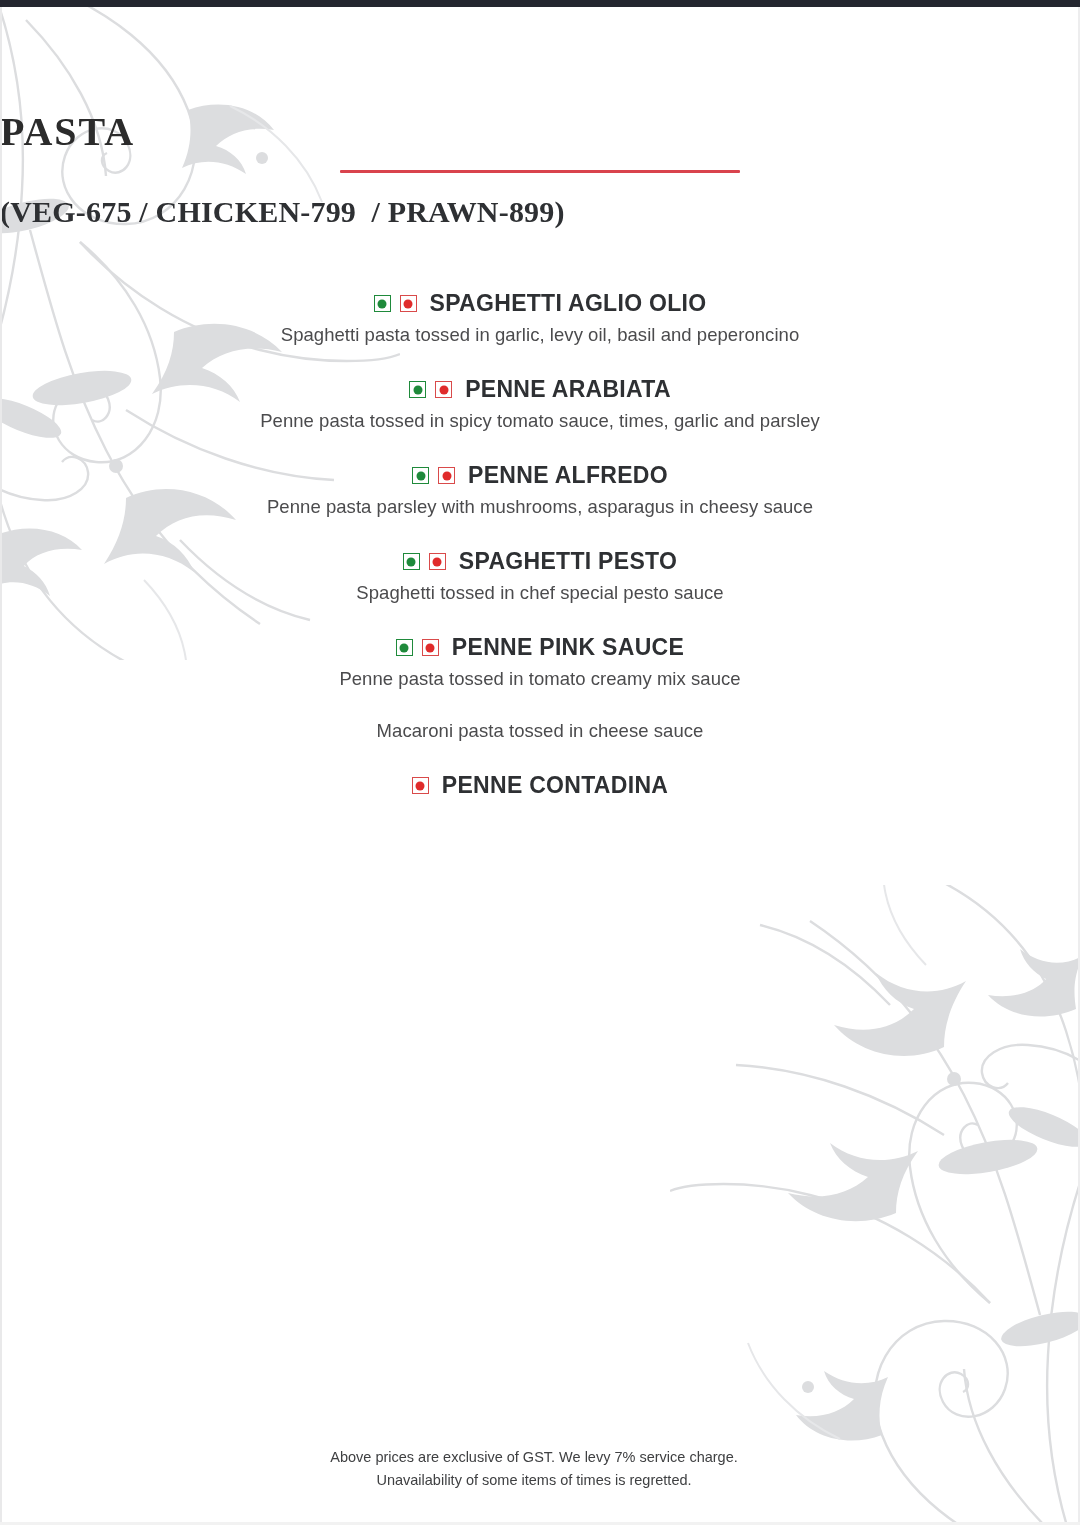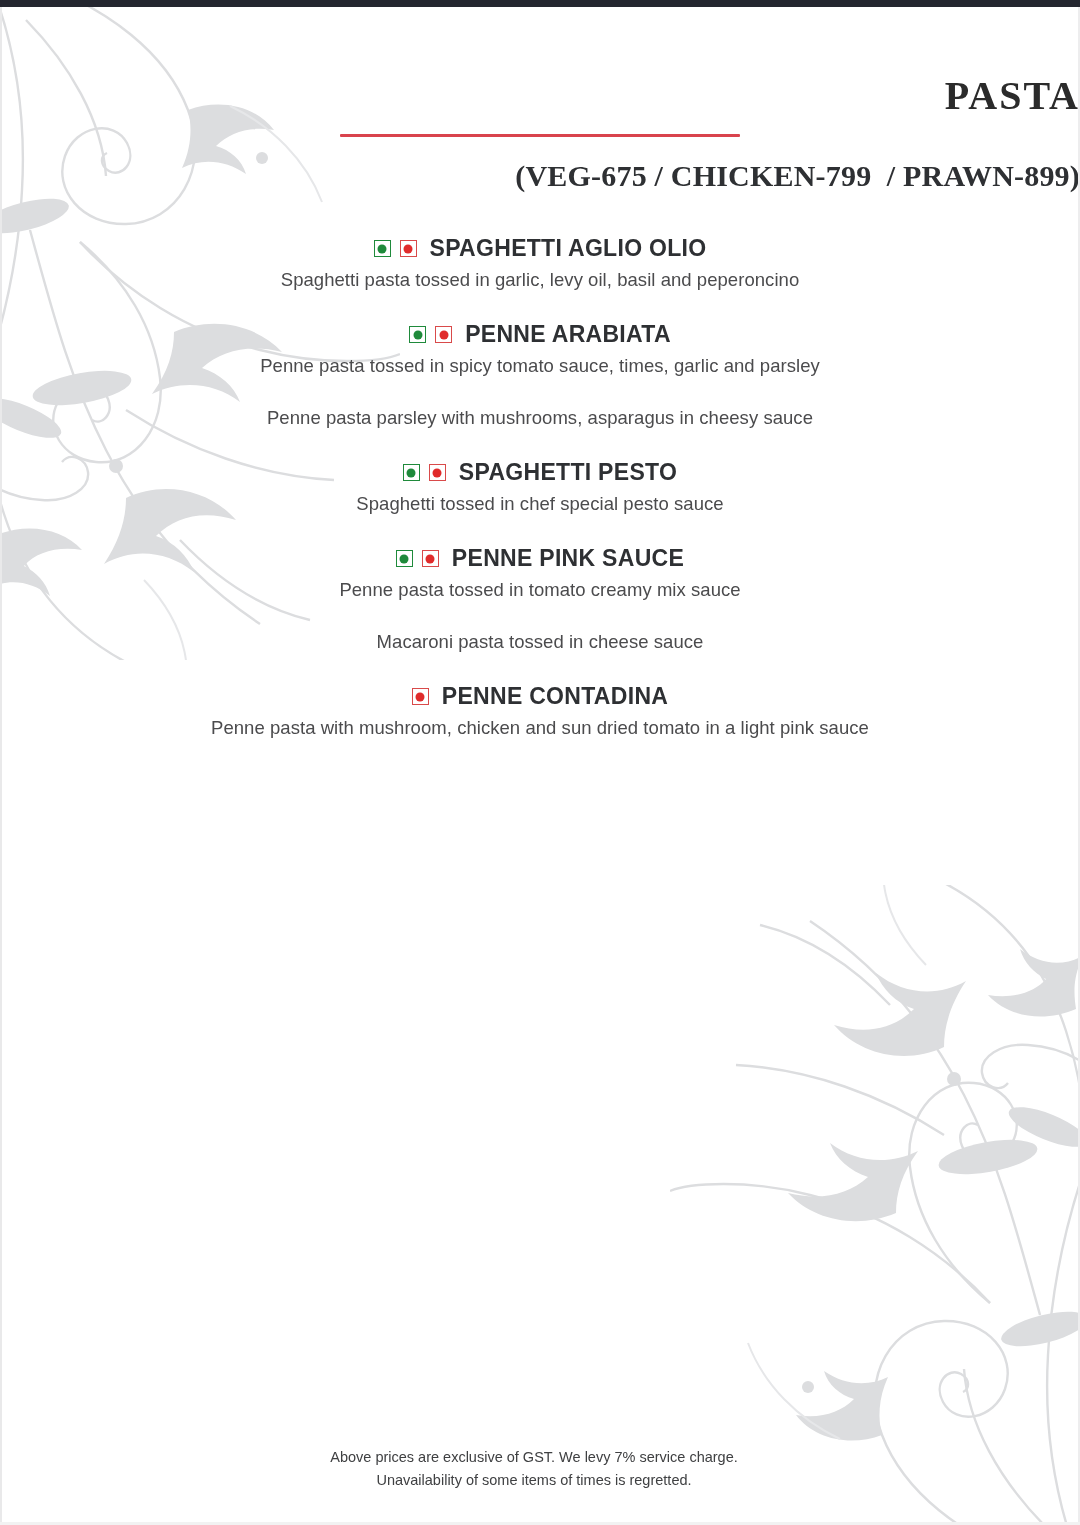--- a/index.html
+++ b/index.html
@@ -79,22 +79,23 @@
   }
 
   .content {
     position: relative;
     z-index: 5;
     width: 1080px;
   }
 
   
   .header {
-    text-align: right;
+    text-align: left;
     padding-top: 76px;
+    margin-top: 36px;
   }
   .menu-title {
     font-family: "Liberation Serif", "DejaVu Serif", serif;
     font-weight: bold;
     font-size: 40px;
     letter-spacing: 2px;
     color: #2b2b2b;
     line-height: 1;
     margin: 0;
   }
@@ -110,21 +111,21 @@
     font-family: Liberation Serif, serif;
     font-weight: bold;
     font-size: 30px;
     letter-spacing: 0.2px;
     color: #2e3033;
     white-space: pre;
   }
 
   
   .items {
-    margin-top: 42px;
+    margin-top: 61px;
   }
   .item {
     text-align: center;
     margin-bottom: 30px;
   }
   .item-head {
     display: flex;
     align-items: center;
     justify-content: center;
     gap: 9px;
@@ -282,20 +283,25 @@
         </div>
         <div class="item">
           <div class="item-head">
             <span class="diet veg"></span>
             <span class="diet nonveg"></span>
             <span class="item-name">PENNE ARABIATA</span>
           </div>
           <div class="item-desc">Penne pasta tossed in spicy tomato sauce, times, garlic and parsley</div>
         </div>
         <div class="item">
+          <div class="item-head">
+            <span class="diet veg"></span>
+            <span class="diet nonveg"></span>
+            <span class="item-name">PENNE ALFREDO</span>
+          </div>
           <div class="item-desc">Penne pasta parsley with mushrooms, asparagus in cheesy sauce</div>
         </div>
         <div class="item">
           <div class="item-head">
             <span class="diet veg"></span>
             <span class="diet nonveg"></span>
             <span class="item-name">SPAGHETTI PESTO</span>
           </div>
           <div class="item-desc">Spaghetti tossed in chef special pesto sauce</div>
         </div>
@@ -308,21 +314,20 @@
           <div class="item-desc">Penne pasta tossed in tomato creamy mix sauce</div>
         </div>
         <div class="item">
           <div class="item-desc">Macaroni pasta tossed in cheese sauce</div>
         </div>
         <div class="item">
           <div class="item-head">
             <span class="diet nonveg"></span>
             <span class="item-name">PENNE CONTADINA</span>
           </div>
-          <div class="item-desc">Penne pasta with mushroom, chicken and sun dried tomato in a light pink sauce</div>
         </div>
       </div>
 
   </div>
 
   <div class="footer">
     <div class="footer-line">Above prices are exclusive of GST. We levy 7% service charge.</div>
     <div class="footer-line">Unavailability of some items of times is regretted.</div>
   </div>
 

